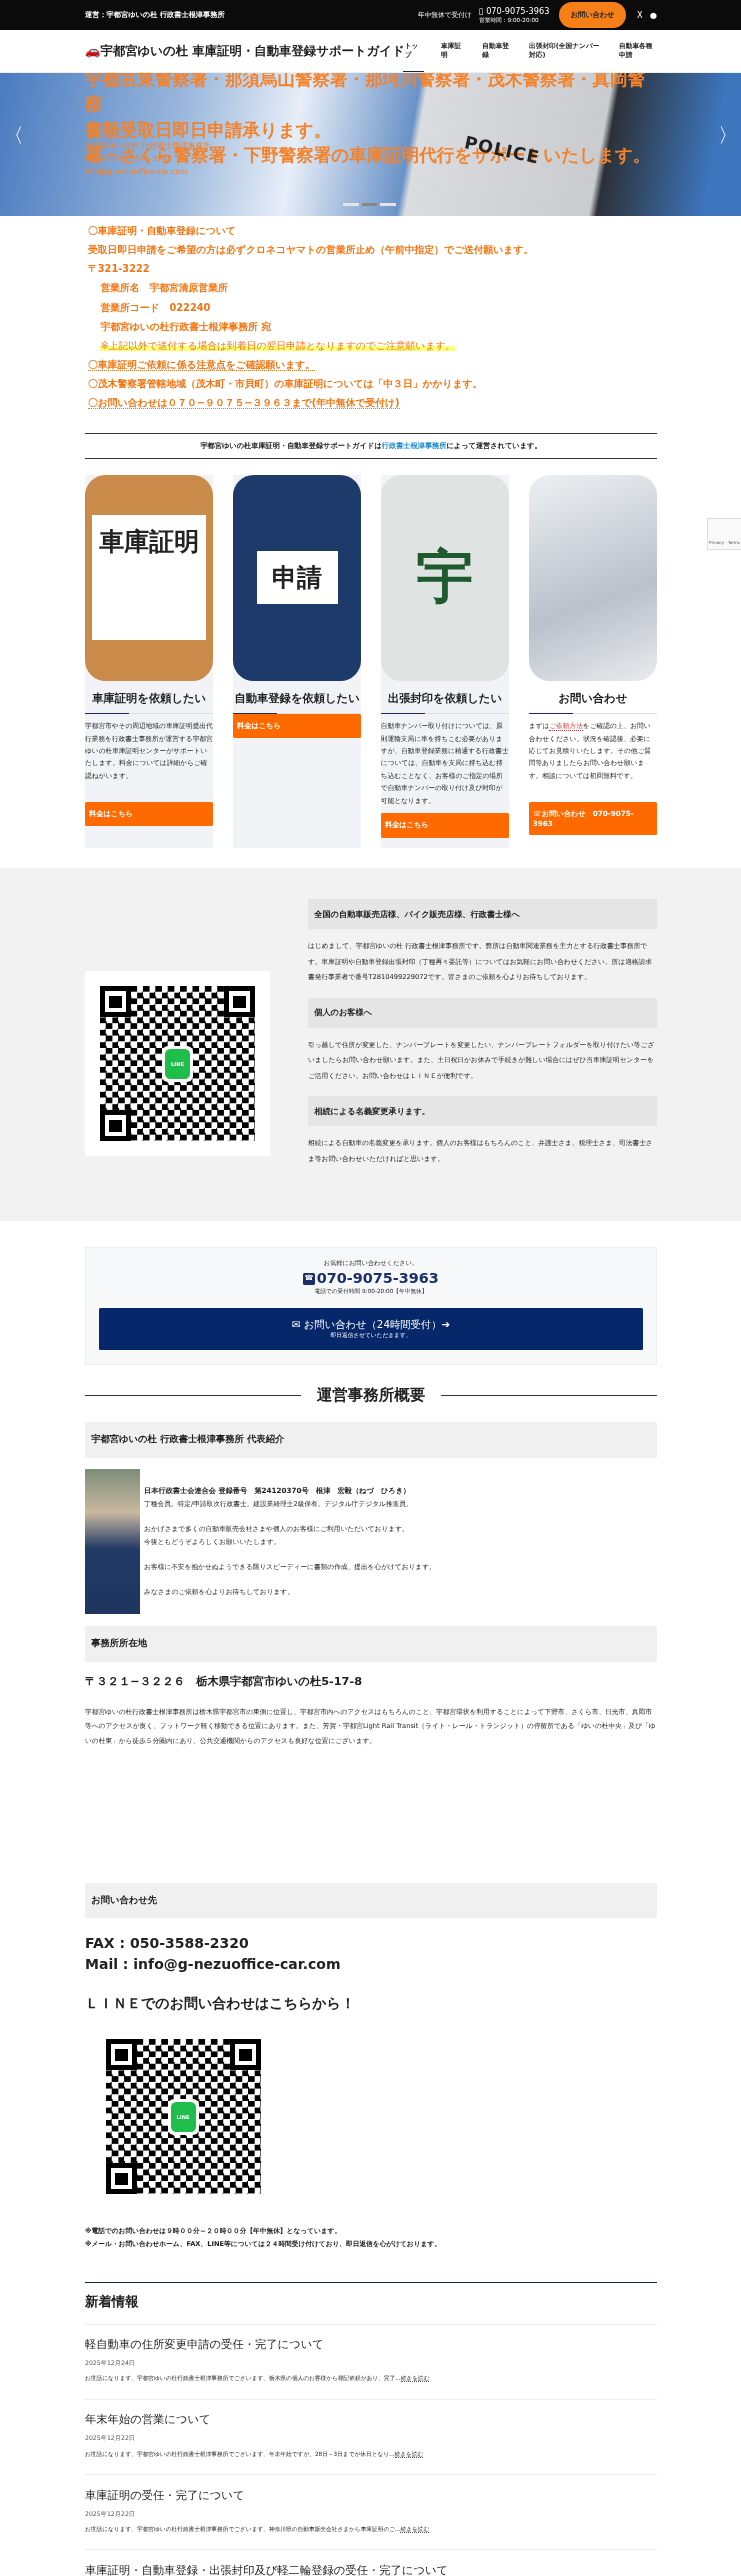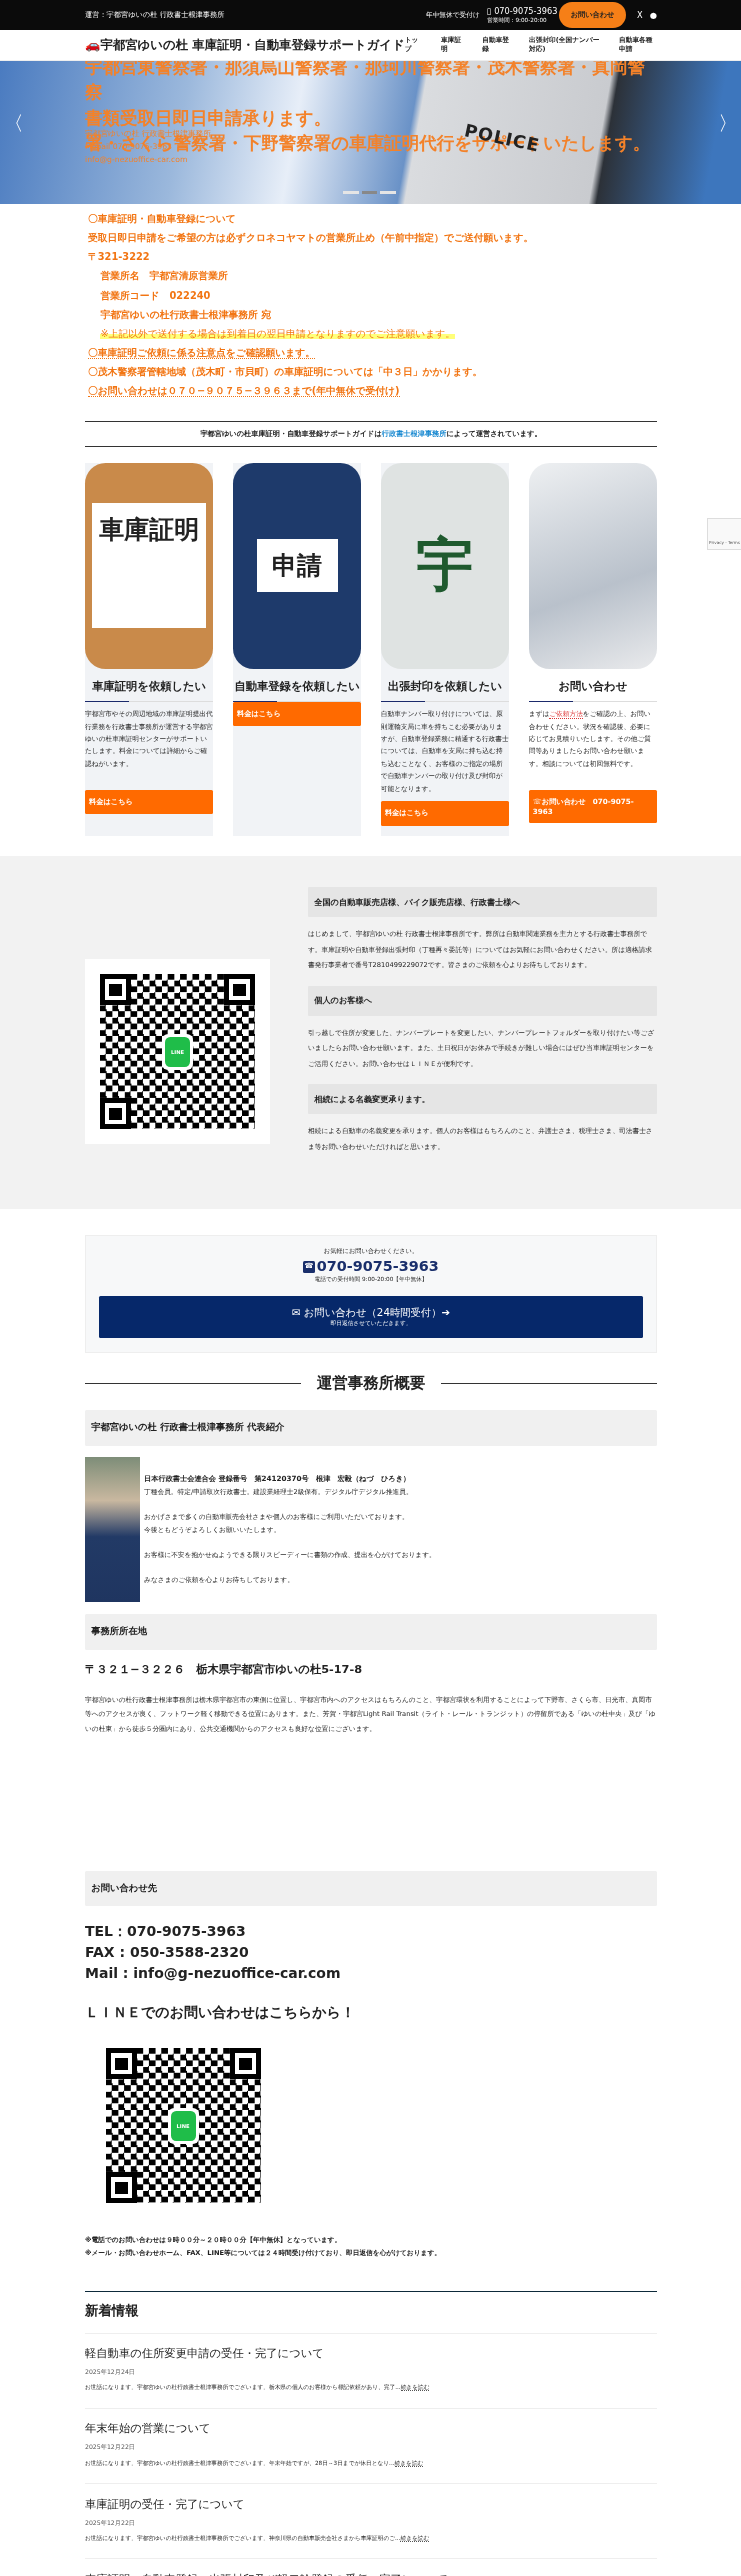--- a/index.html
+++ b/index.html
@@ -1,25 +1,25 @@
 <!DOCTYPE html>
 <html style="font-size:8.2px"><head>
 <meta charset="utf-8">
 <style>
 *{box-sizing:border-box;margin:0;padding:0}
 body{width:742px;background:#fff;font-family:"DejaVu Sans","Liberation Sans",sans-serif;color:#222;}
 .topbar{height:30px;background:#0b0b0b;color:#fff;display:flex;align-items:center;padding:0 85px;font-size:7.2px}
-.topbar .op{font-weight:normal;flex:1}
+.topbar .op{font-weight:bold;flex:1}
 .topbar .allyear{margin-right:7.2px;font-size:6.7px}
-.topbar .phone{display:flex;flex-direction:column;margin-right:2px;line-height:1.2}
+.topbar .phone{display:flex;flex-direction:column;margin-right:10px;line-height:1.2}
 .topbar .phone .num{font-size:8.2px}
 .topbar .phone .hrs{font-size:5.7px}
 .topbar .cta{background:#f67f17;color:#222;font-weight:bold;border-radius:13.4px;padding:8.2px 11.3px;font-size:7.2px;margin-right:11.3px}
 .topbar .soc{display:flex;gap:7.2px;font-size:8.2px}
-.navbar{height:31px;background:#fff;display:flex;align-items:center;padding:0 85px;border-bottom:0.5px solid #eee}
+.navbar{height:43px;background:#fff;display:flex;align-items:center;padding:0 85px;border-bottom:0.5px solid #eee}
 .navbar .logo{font-size:12.4px;font-weight:bold;flex:1;color:#222;white-space:nowrap}
 .navbar .nav{display:flex;gap:19.6px;font-size:6.7px;font-weight:bold}
 .navbar .nav span{position:relative;padding:3.1px 0}
 .navbar .nav span.active:after{content:"";position:absolute;left:-2.1px;right:-2.1px;bottom:-9.3px;height:1px;background:#0d2a3a}
 .hero{height:143px;position:relative;overflow:hidden;background:linear-gradient(100deg,#4a7bc0 0%,#9bb8dc 25%,#e7eef8 40%,#6a92c7 55%,#dadcdf 56%,#c9cbcf 80%,#2c3138 81%,#3d76bd 95%)}
 .hero .txt{position:absolute;left:85px;top:-6.2px;color:#f3822a;font-weight:bold;font-size:17.5px;line-height:1.45;width:567px}
 .hero .sub{position:absolute;left:85px;top:66px;color:#f3822a;font-size:7.7px;line-height:1.7}
 .hero .police{position:absolute;left:464px;top:67px;color:#222;font-weight:bold;font-size:17.5px;letter-spacing:1px;transform:rotate(12deg)}
 .hero .arrow{position:absolute;top:49px;color:#fff;font-size:19.6px}
 .hero .dots{position:absolute;left:343px;bottom:10.3px;display:flex;gap:3.1px}
@@ -227,21 +227,20 @@
       <p>お客様に不安を抱かせぬようできる限りスピーディーに書類の作成、提出を心がけております。</p>
       <p>みなさまのご依頼を心よりお待ちしております。</p>
     </div>
   </div>
   <div class="bh">事務所所在地</div>
   <div class="addr">〒３２１−３２２６　栃木県宇都宮市ゆいの杜5-17-8</div>
   <p class="addrp">宇都宮ゆいの杜行政書士根津事務所は栃木県宇都宮市の東側に位置し、宇都宮市内へのアクセスはもちろんのこと、宇都宮環状を利用することによって下野市、さくら市、日光市、真岡市等へのアクセスが良く、フットワーク軽く移動できる位置にあります。また、芳賀・宇都宮Light Rail Transit（ライト・レール・トランジット）の停留所である「ゆいの杜中央」及び「ゆいの杜東」から徒歩５分圏内にあり、公共交通機関からのアクセスも良好な位置にございます。</p>
 
   <div class="bh">お問い合わせ先</div>
   <div class="info">
-    <div>TEL：070-9075-3963</div>
     <div>FAX : 050-3588-2320</div>
     <div>Mail : info@g-nezuoffice-car.com</div>
   </div>
   <div class="lineh">ＬＩＮＥでのお問い合わせはこちらから！</div>
   <div class="qr2" style="margin-left:20.6px">
     <div class="qrinner"></div>
     <div class="qrfinder" style="left:0;top:0"></div>
     <div class="qrfinder" style="right:0;top:0"></div>
     <div class="qrfinder" style="left:0;bottom:0"></div>
     <div class="qrline">

